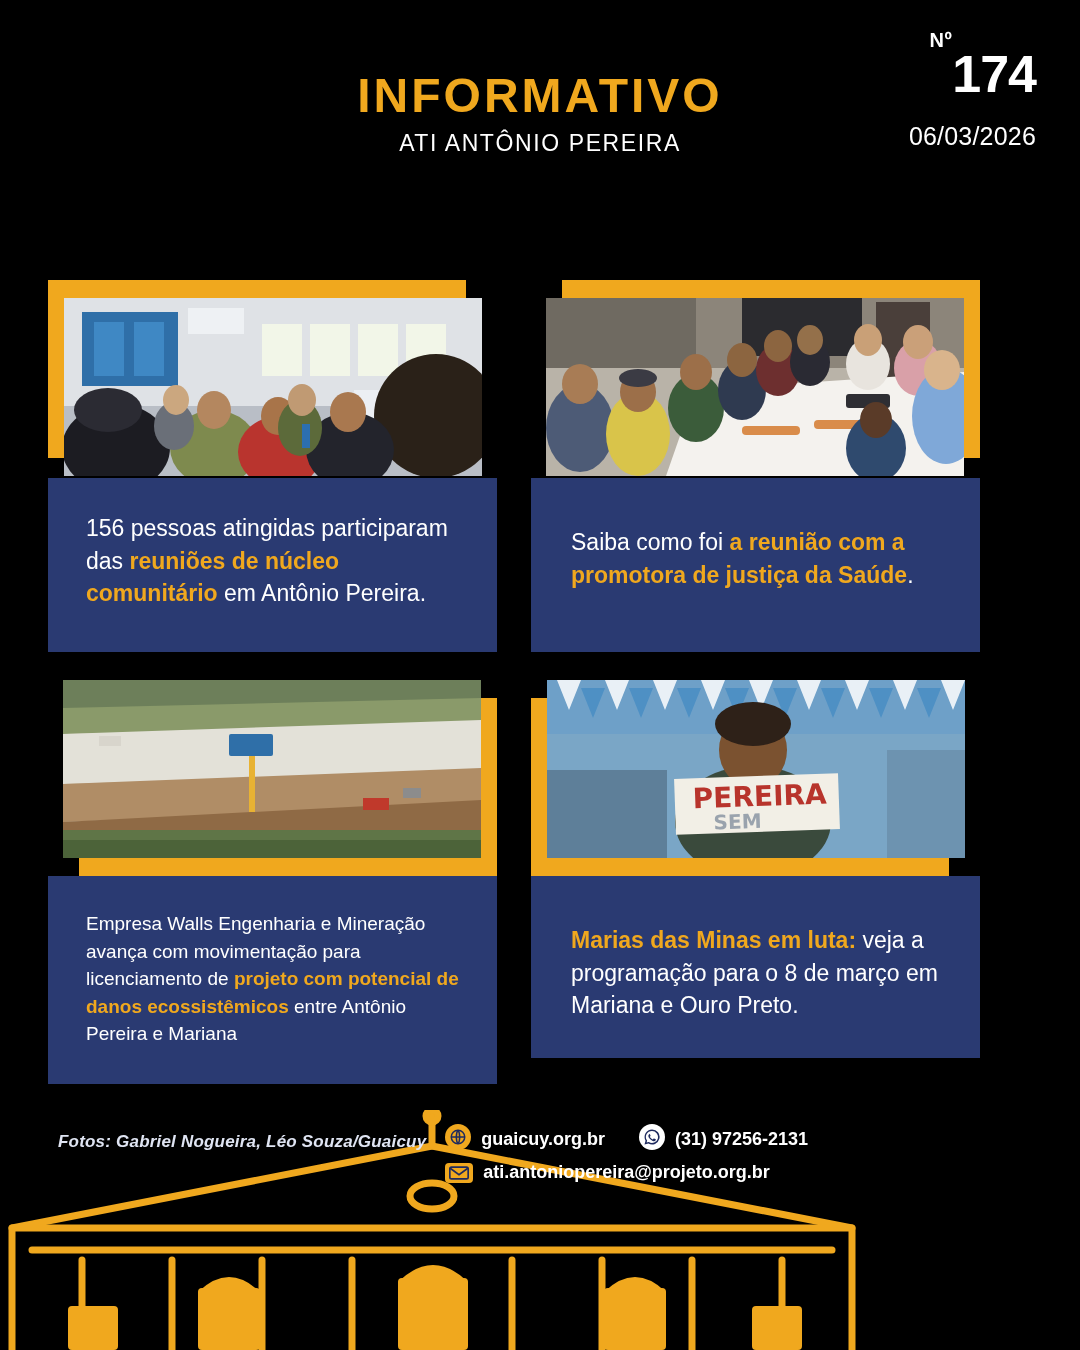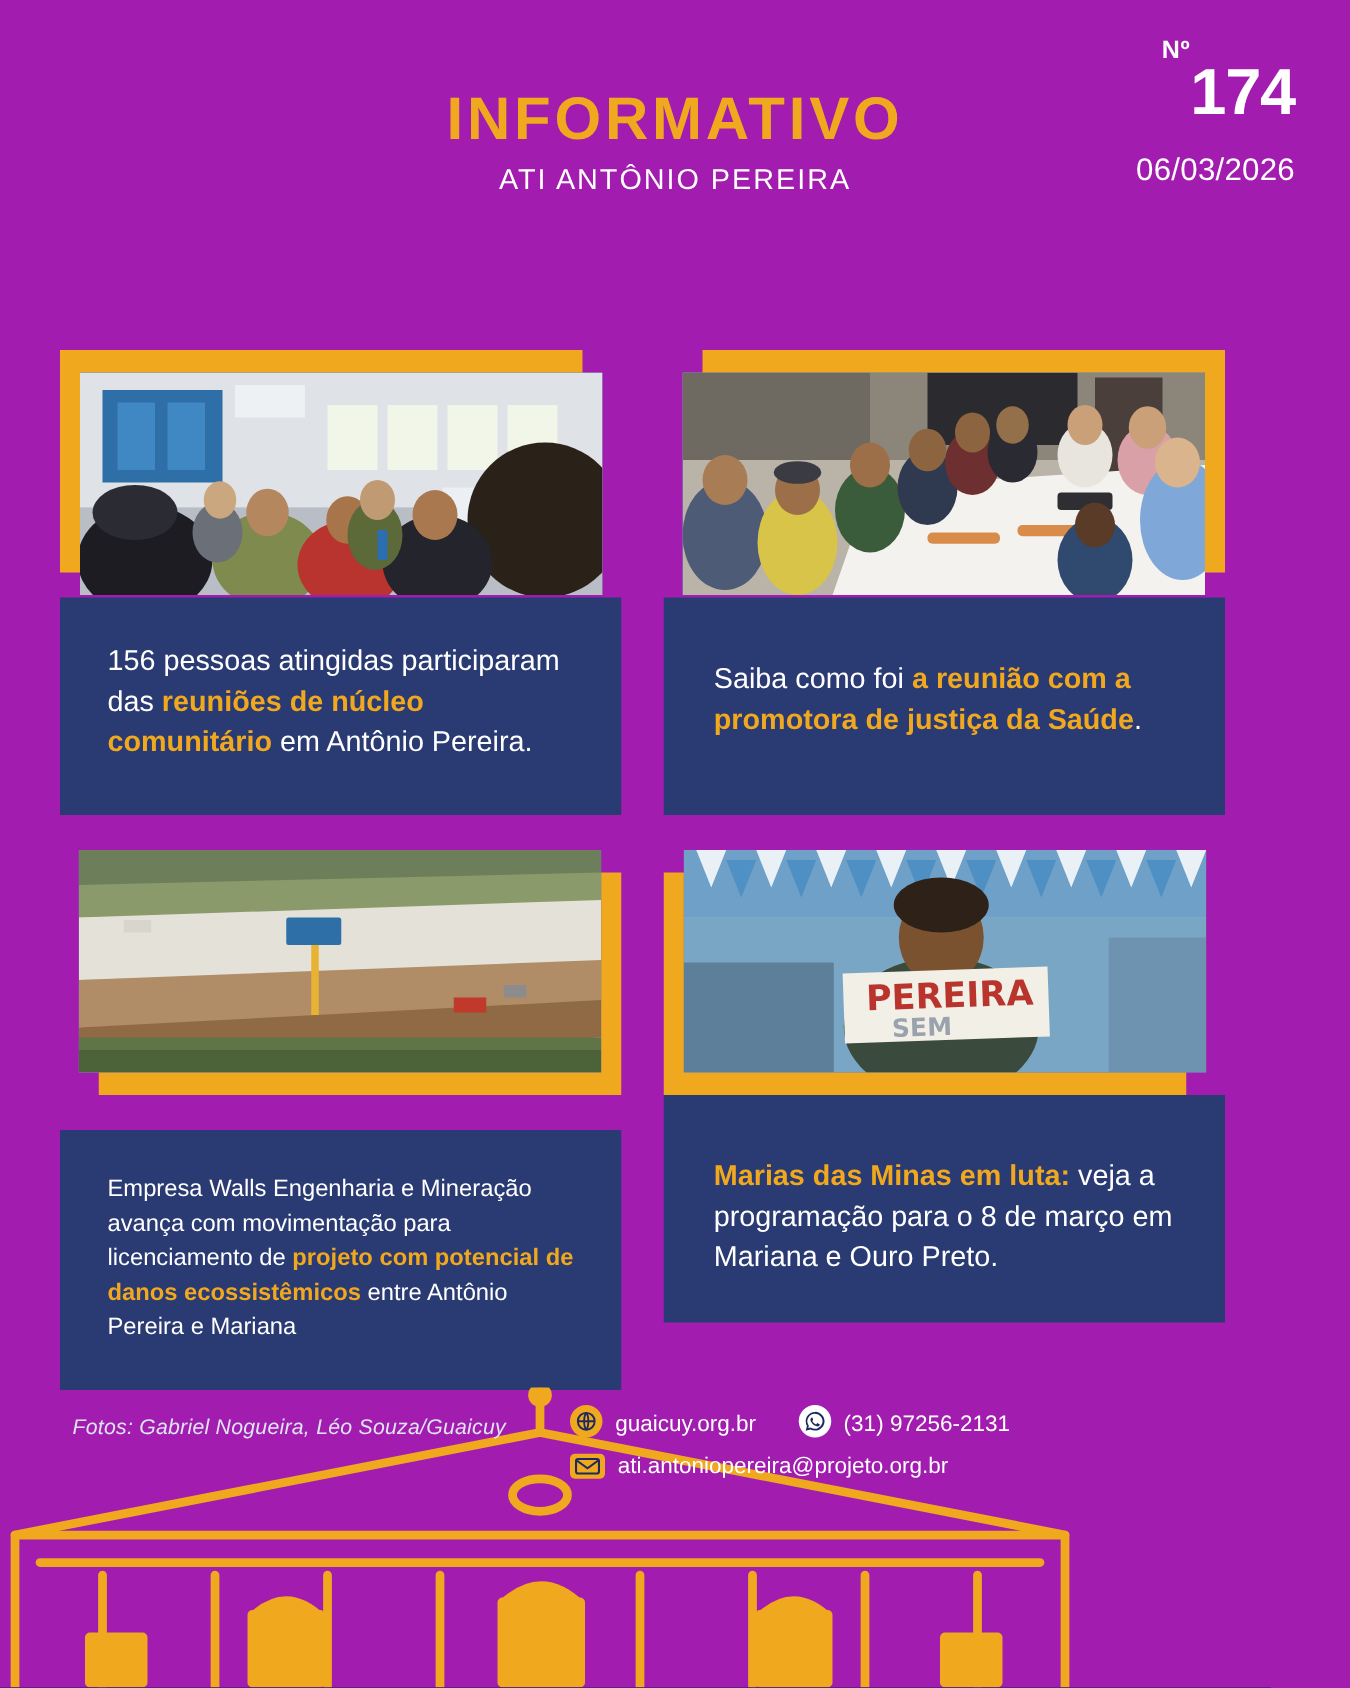--- a/index.html
+++ b/index.html
@@ -9,21 +9,21 @@
     height: 1350px;
     background: #1e2a5e;
     font-family: "Liberation Sans", sans-serif;
     overflow: hidden;
   }
 
   .poster {
     position: relative;
     width: 1080px;
     height: 1350px;
-    background: #a21caf;
+    background: #000000;
     overflow: hidden;
   }
 
   
   .header {
     position: relative;
     height: 262px;
   }
 
   .issue-block {
@@ -148,32 +148,33 @@
   .acc-bl .photo { left: 16px; bottom: 18px; }
 
   .caption {
     background: #2a3a72;
     color: #ffffff;
     padding: 34px 38px 36px 38px;
     font-size: 23px;
     line-height: 1.42;
     min-height: 174px;
   }
-  .caption.small { font-size: 19px; line-height: 1.45; margin-top: 28px; }
+  .caption.small { font-size: 19px; line-height: 1.45; }
   .caption b { color: #f0a81e; }
 
   .cap-pad-top { padding-top: 48px; padding-left: 40px; }
 
   
   .footer {
     position: absolute;
     left: 0;
     bottom: 0;
     width: 864px;
     height: 240px;
+    font-weight: bold;
   }
   .credits {
     position: absolute;
     left: 58px;
     top: 22px;
     color: #dfe4f2;
     font-size: 17px;
     font-style: italic;
     letter-spacing: 0.2px;
   }

